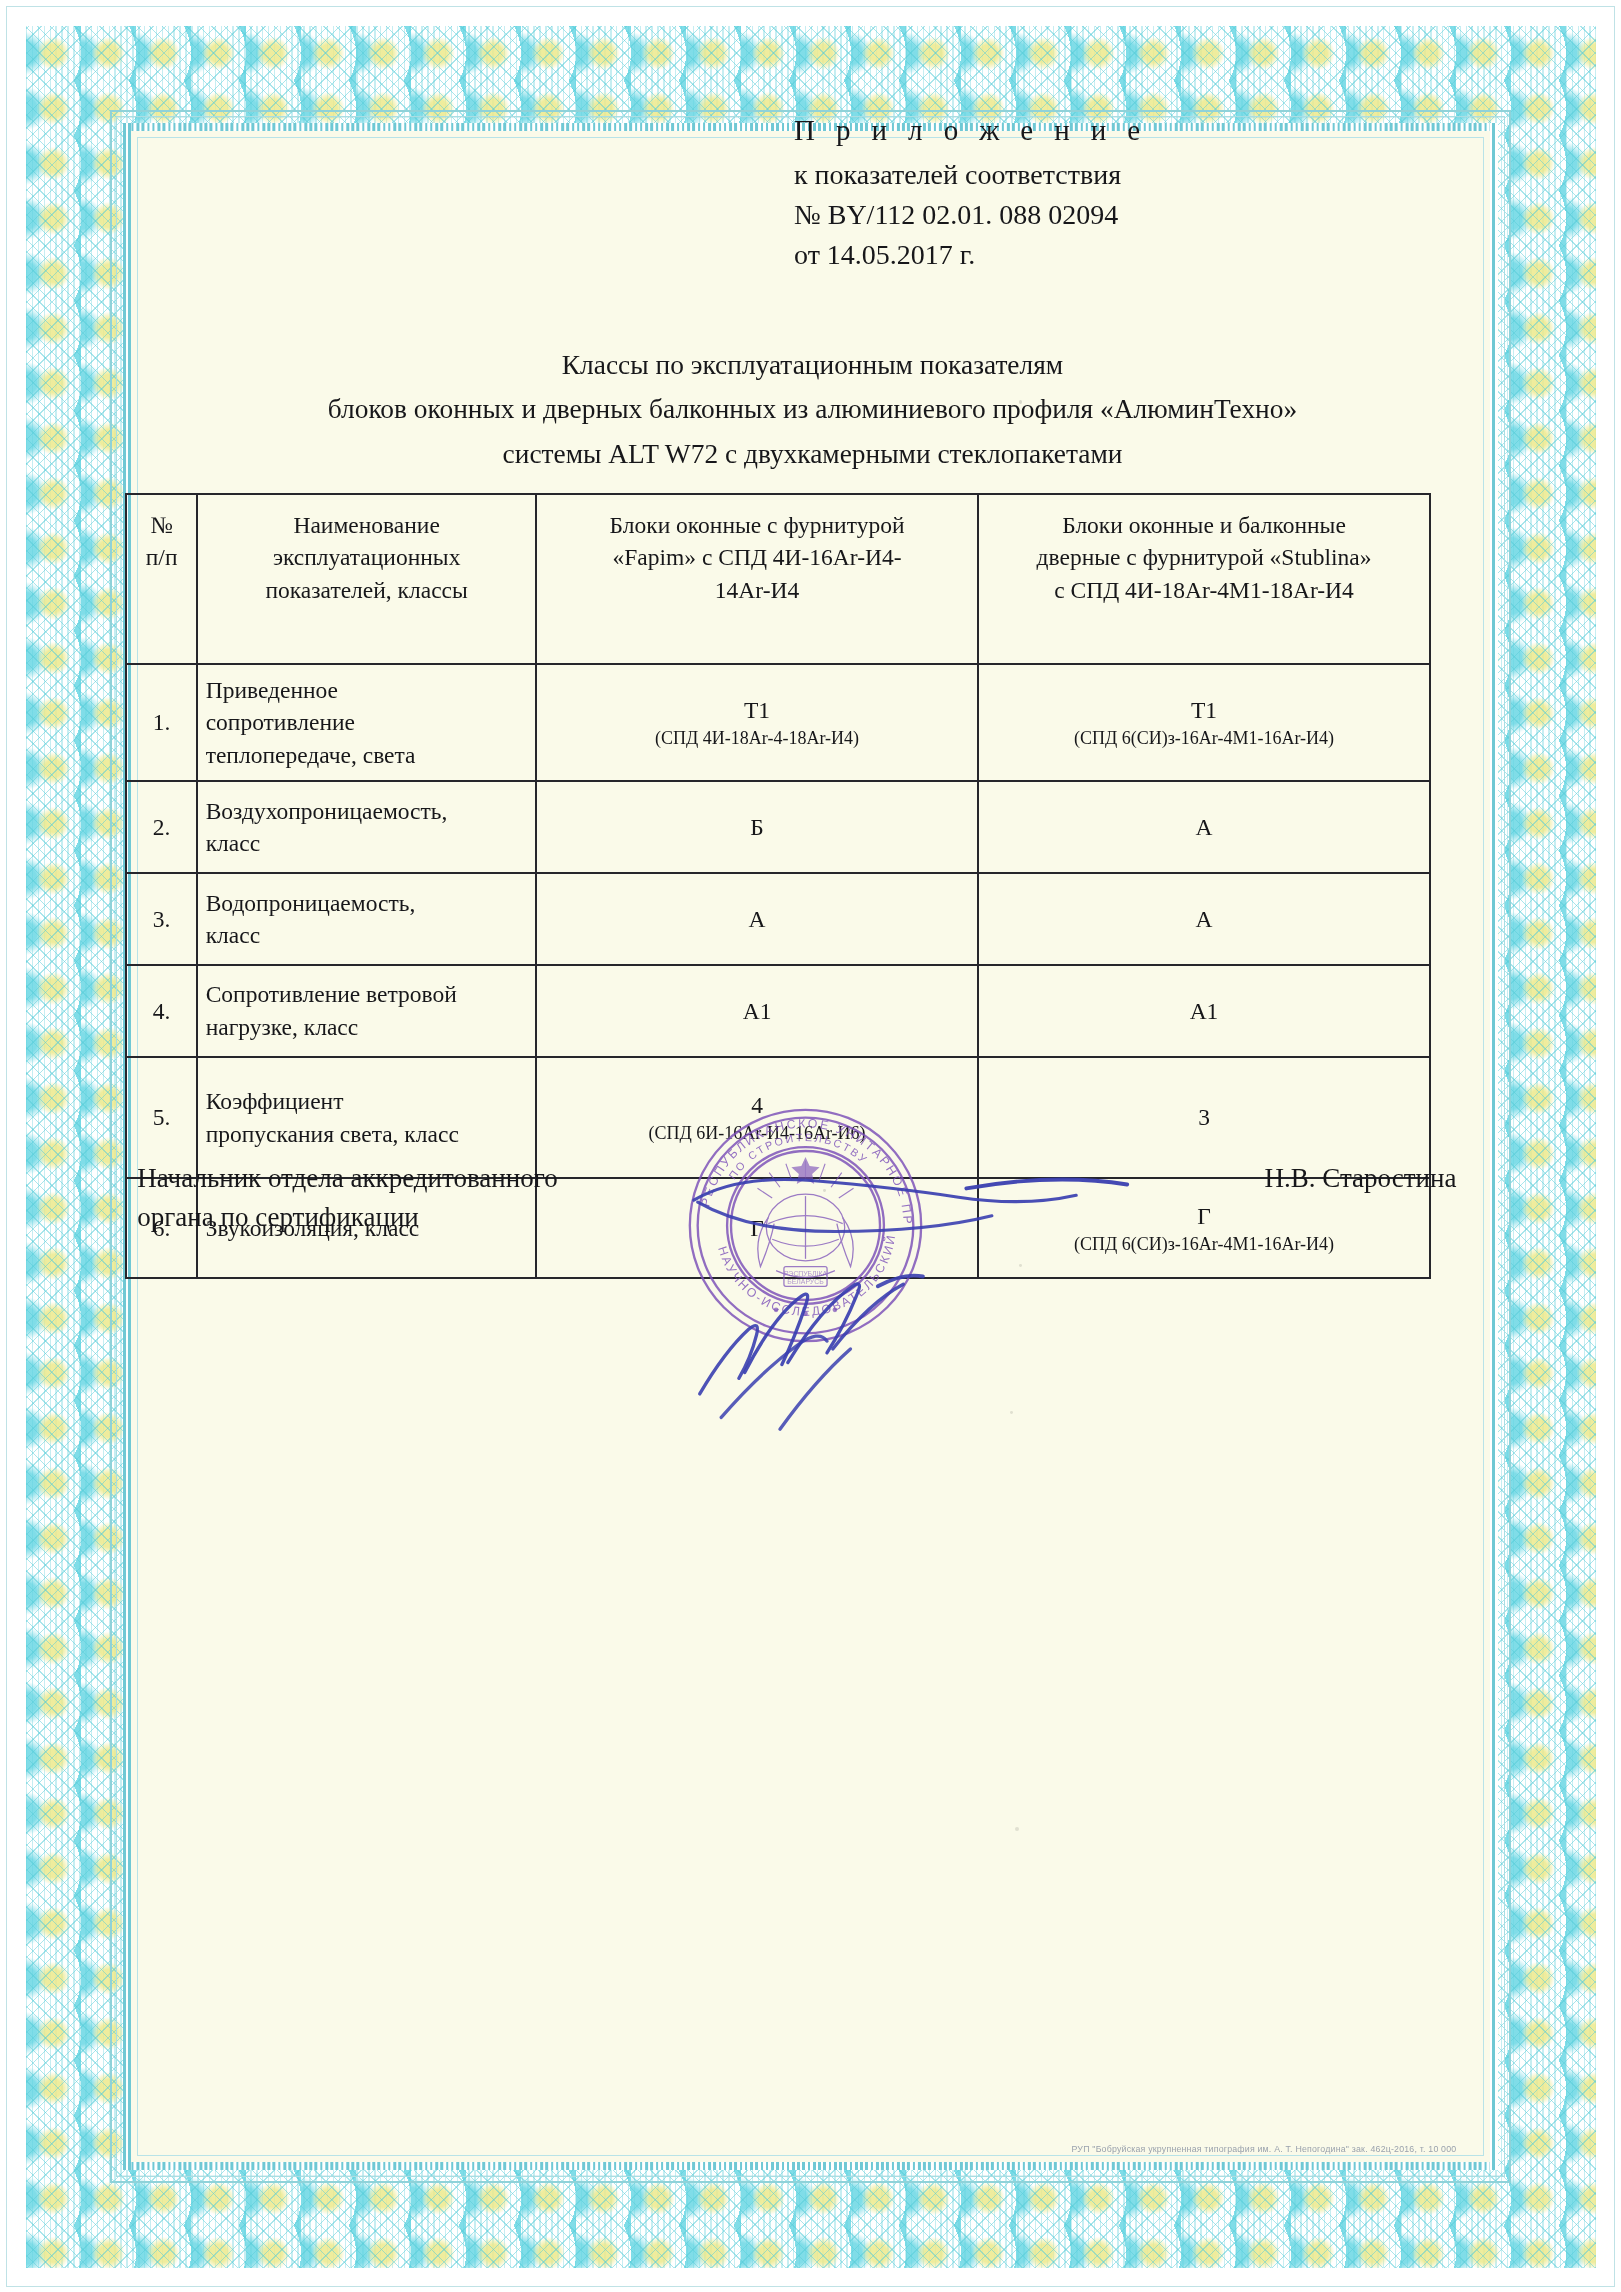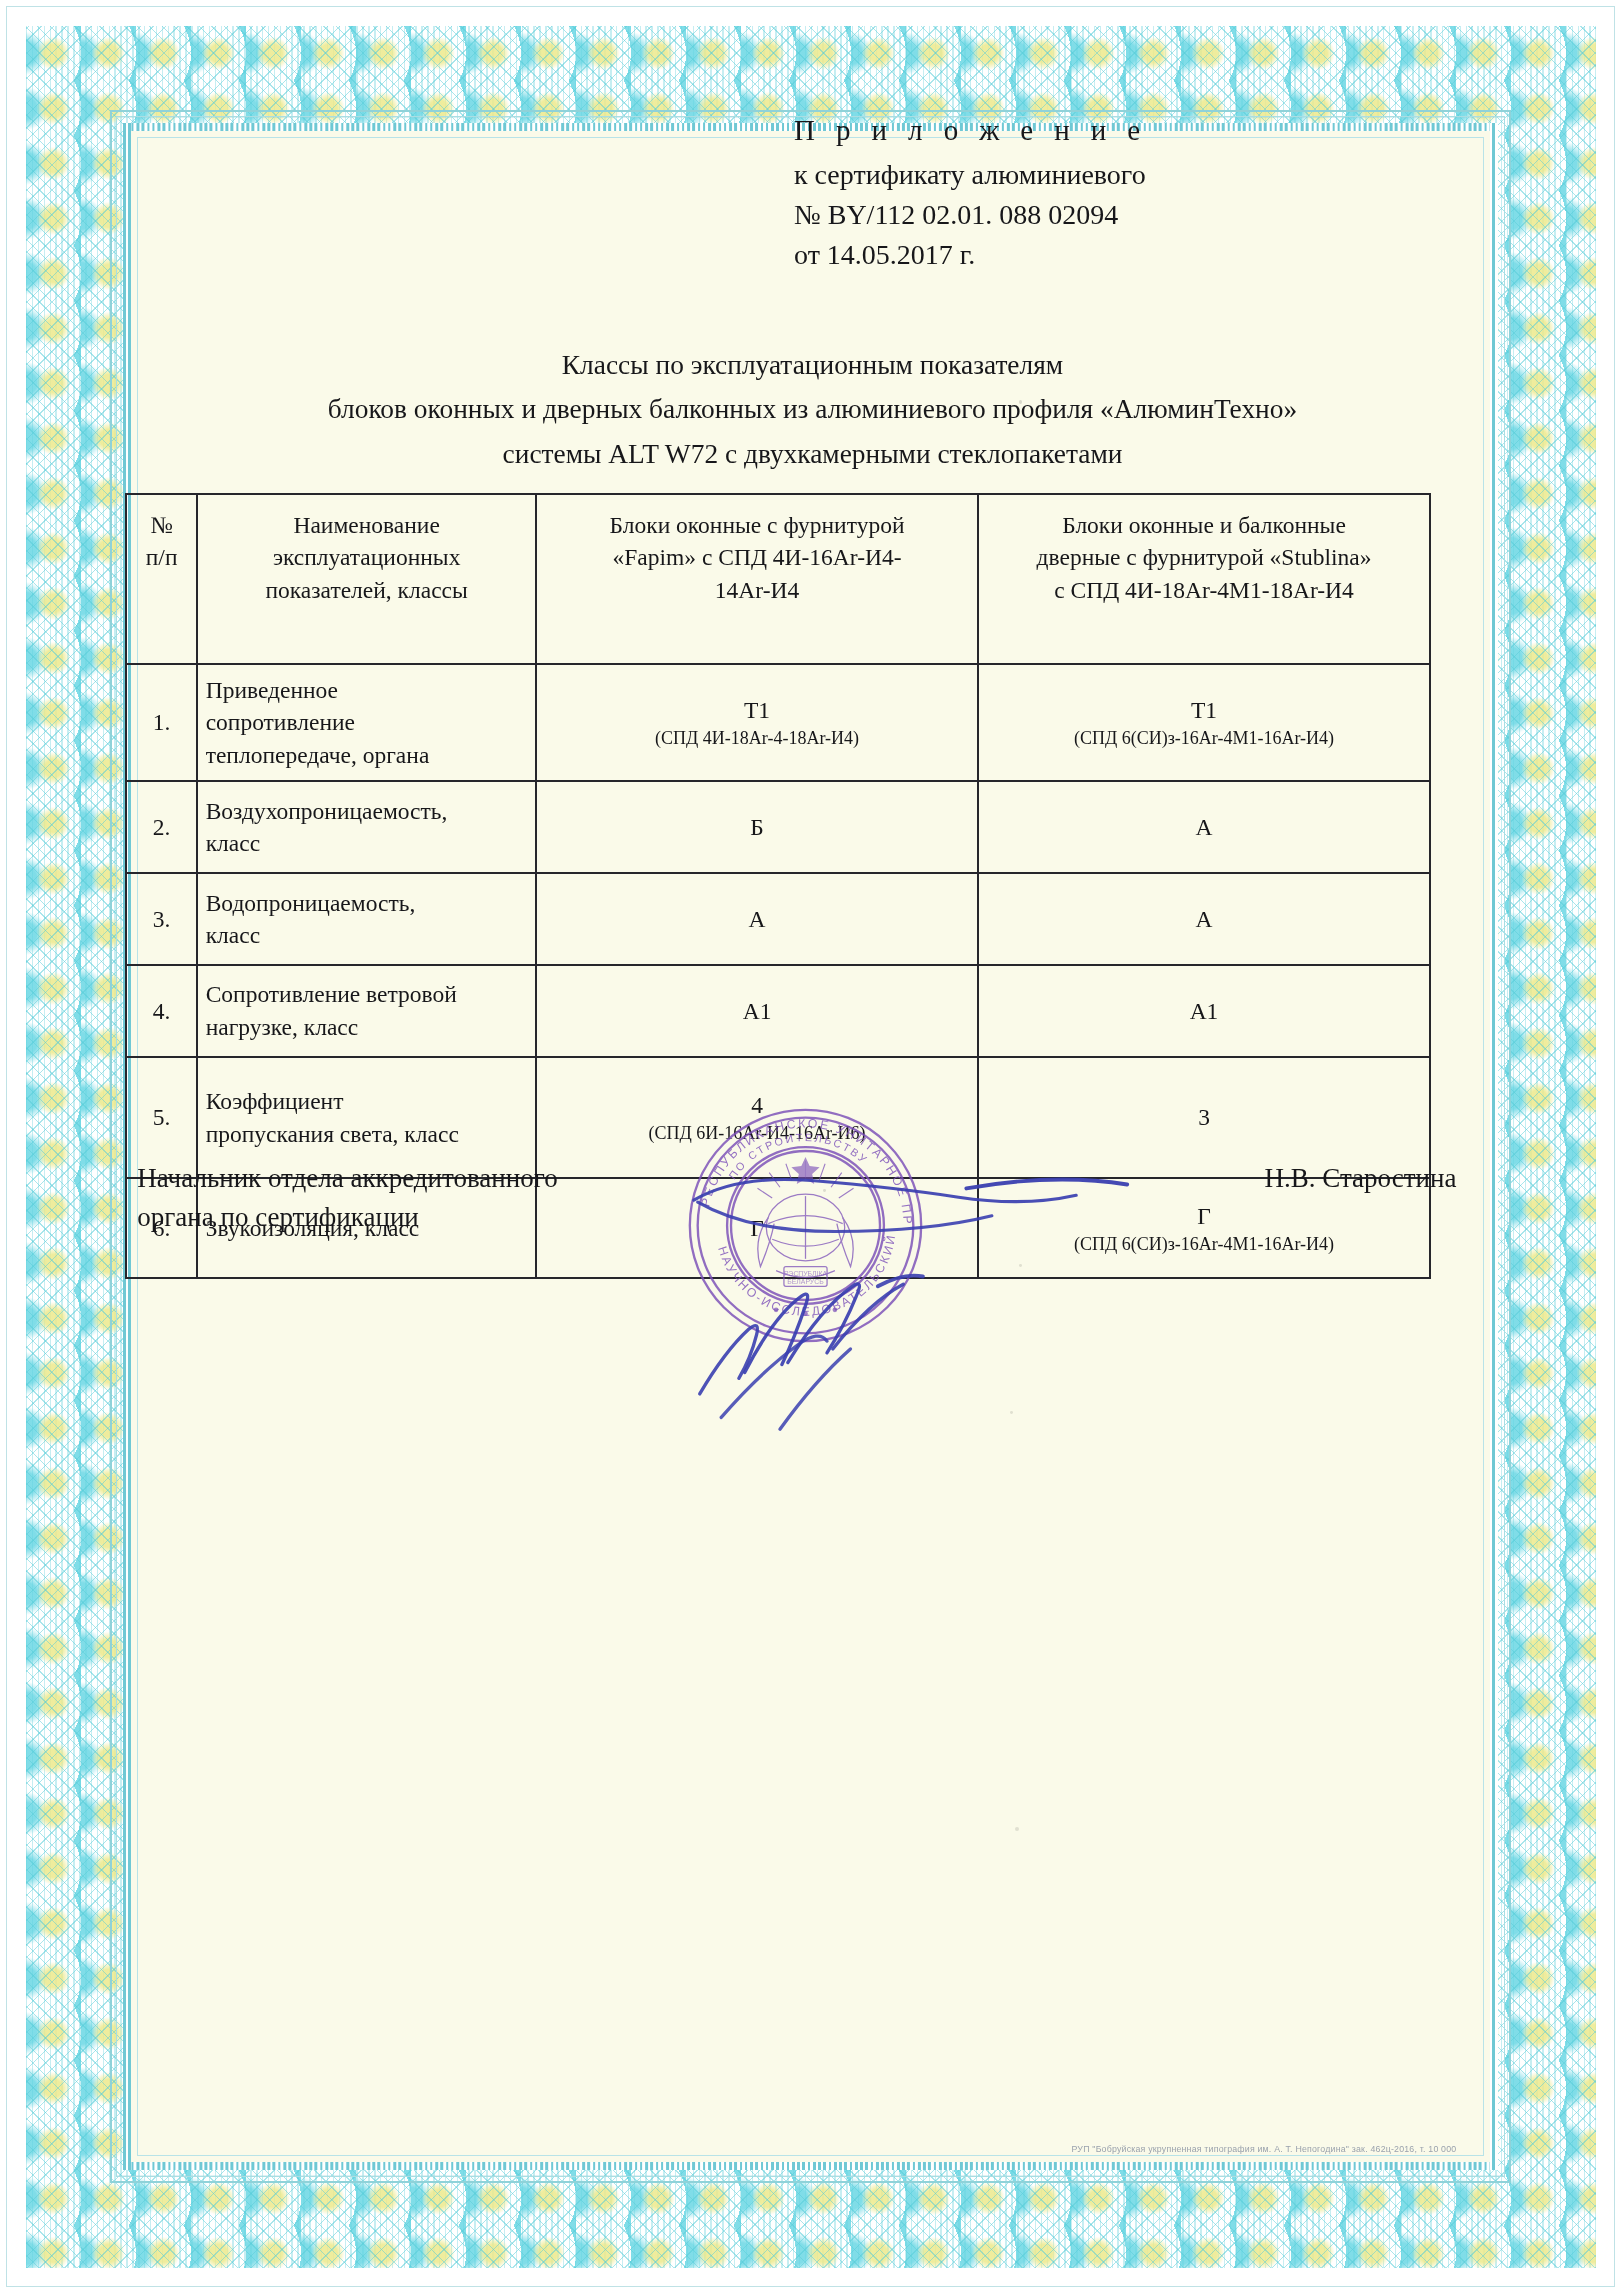--- a/index.html
+++ b/index.html
@@ -270,21 +270,21 @@
 
   <div class="frame-a"></div>
   <div class="frame-b"></div>
   <div class="frame-comb"></div>
   <div class="frame-inner"></div>
 
   <div class="content">
 
     <div class="doc-header">
       <div class="ttl">П р и л о ж е н и е</div>
-      <div class="ln">к сертификату алюминиевого</div>
+      <div class="ln">к показателей соответствия</div>
       <div class="ln">№ BY/112 02.01. 088 02094</div>
       <div class="ln">от 14.05.2017 г.</div>
     </div>
 
     <div class="doc-title">
       <div>Классы по эксплуатационным показателям</div>
       <div>блоков оконных и дверных балконных из алюминиевого профиля «АлюминТехно»</div>
       <div>системы ALT W72 с двухкамерными стеклопакетами</div>
     </div>
 
@@ -318,21 +318,21 @@
               <span class="th-l3">с СПД 4И-18Ar-4М1-18Ar-И4</span>
             </th>
           </tr>
         </thead>
         <tbody>
           <tr class="r1">
             <td class="num">1.</td>
             <td class="name">
               <span>Приведенное</span><br>
               <span>сопротивление</span><br>
-              <span>теплопередаче, органа</span>
+              <span>теплопередаче, света</span>
             </td>
             <td class="val">
               <span class="big">Т1</span>
               <span class="paren">(СПД 4И-18Ar-4-18Ar-И4)</span>
             </td>
             <td class="val">
               <span class="big">Т1</span>
               <span class="paren">(СПД 6(СИ)з-16Ar-4М1-16Ar-И4)</span>
             </td>
           </tr>

